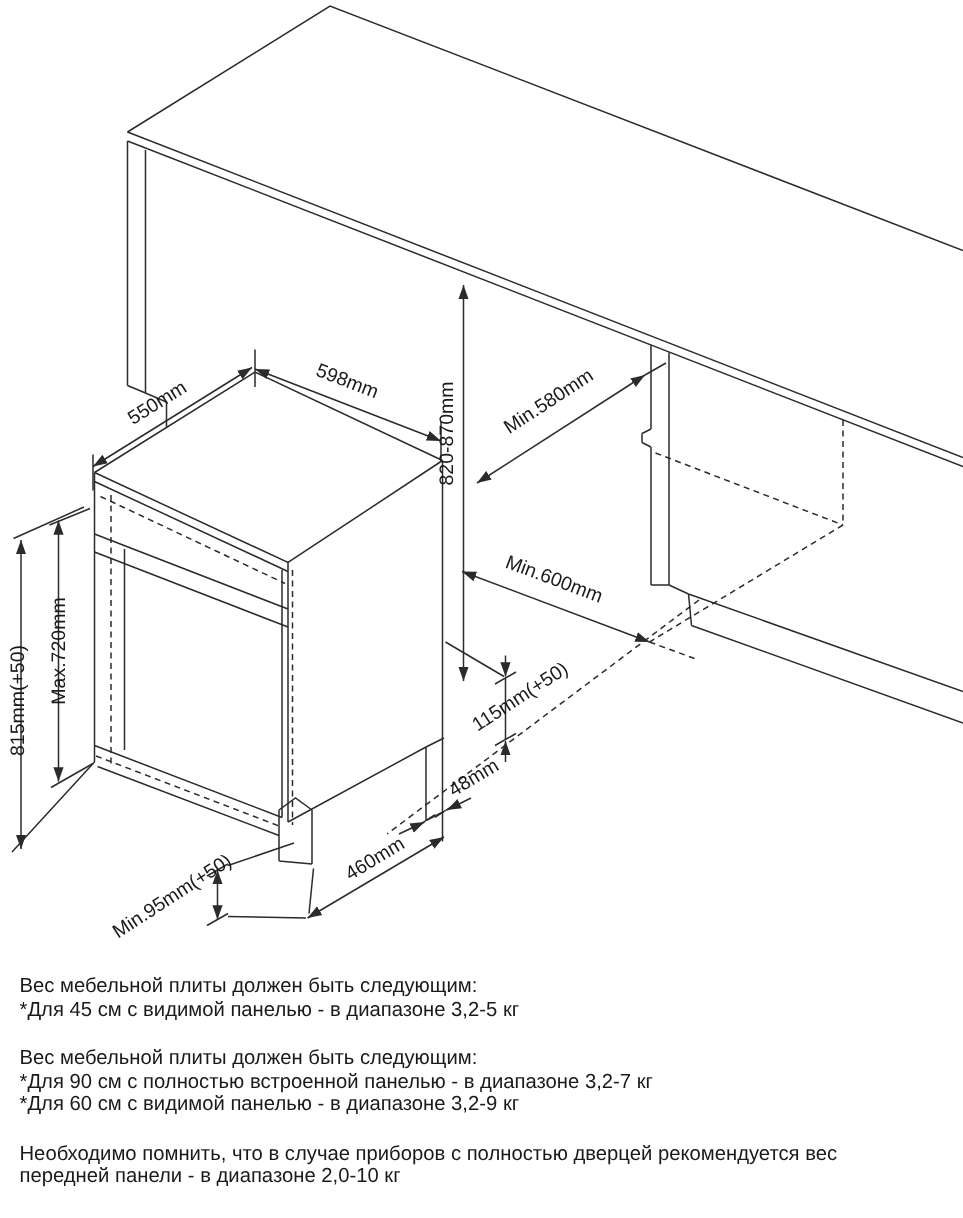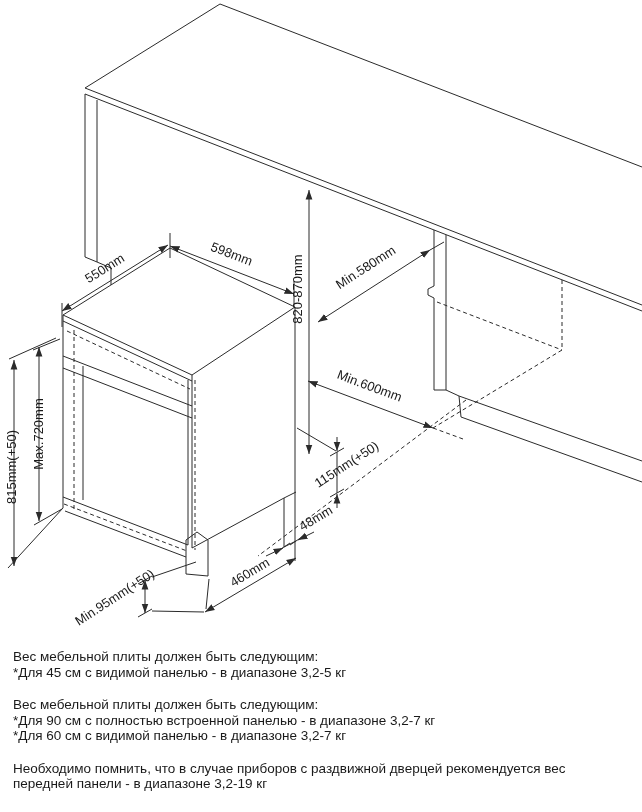--- a/index.html
+++ b/index.html
@@ -126,19 +126,19 @@
 </div>
 
 <div class="notes">
   <div class="para">
     <div>Вес мебельной плиты должен быть следующим:</div>
     <div>*Для 45 см с видимой панелью - в диапазоне 3,2-5 кг</div>
   </div>
   <div class="para">
     <div>Вес мебельной плиты должен быть следующим:</div>
     <div>*Для 90 см с полностью встроенной панелью - в диапазоне 3,2-7 кг</div>
-    <div>*Для 60 см с видимой панелью - в диапазоне 3,2-7 кг</div>
+    <div>*Для 60 см с видимой панелью - в диапазоне 3,2-9 кг</div>
   </div>
   <div class="para">
-    <div>Необходимо помнить, что в случае приборов с раздвижной дверцей рекомендуется вес</div>
-    <div>передней панели - в диапазоне 3,2-19 кг</div>
+    <div>Необходимо помнить, что в случае приборов с полностью дверцей рекомендуется вес</div>
+    <div>передней панели - в диапазоне 2,0-10 кг</div>
   </div>
 </div>
 
 </body></html>

